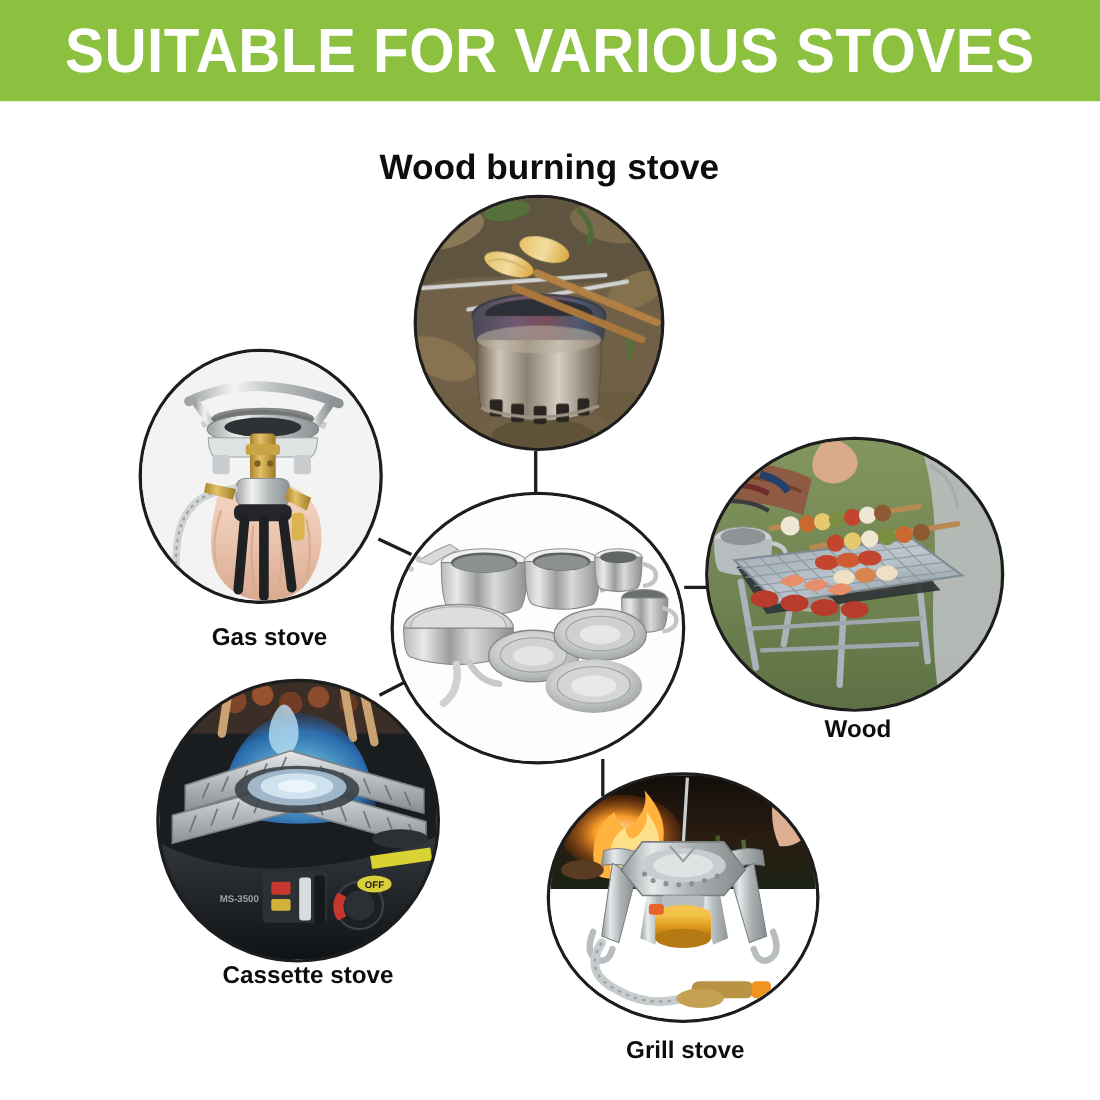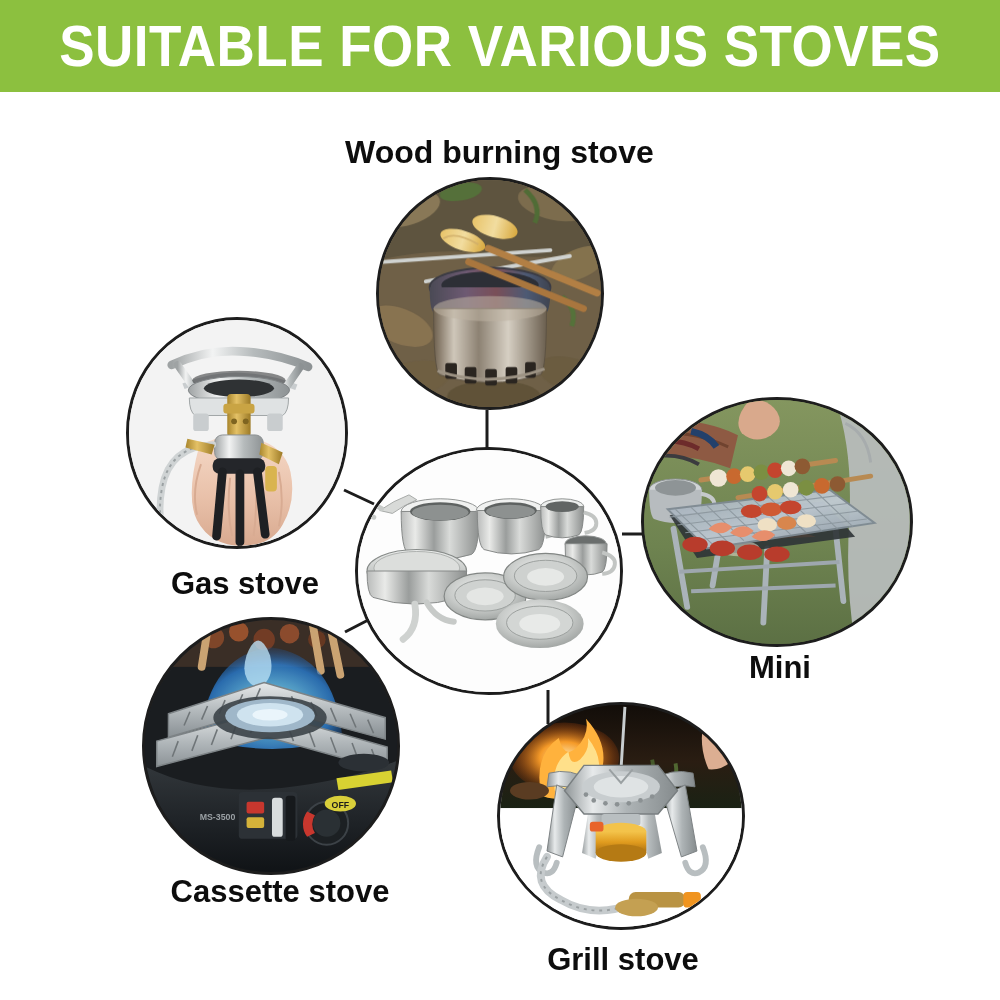--- a/index.html
+++ b/index.html
@@ -43,21 +43,21 @@
     box-sizing:border-box;
     background:#ffffff;
   }
   .circle.center{border-width:3px;}
   .photo{position:absolute;left:0;top:0;width:100%;height:100%;}
   .caption{
     position:absolute;
     font-family:"Liberation Sans", sans-serif;
     font-weight:bold;
     color:#0d0d0d;
-    font-size:31px;
+    font-size:22px;
     white-space:nowrap;
     text-align:center;
     line-height:1;
   }
   .caption.top{font-size:32px;}
 
   
 
   
   .sc-wood{background:
@@ -434,21 +434,21 @@
             <path d="M88 136 q12 -12 24 -2 q-10 12 -24 2 z" fill="#e78e6c"></path>
             <path d="M110 140 q12 -12 24 -2 q-10 12 -24 2 z" fill="#e78e6c"></path>
 
             <ellipse cx="52" cy="148" rx="13" ry="8" fill="#b83c2c"></ellipse>
             <ellipse cx="80" cy="152" rx="13" ry="8" fill="#b83c2c"></ellipse>
             <ellipse cx="108" cy="156" rx="13" ry="8" fill="#b83c2c"></ellipse>
             <ellipse cx="136" cy="158" rx="13" ry="8" fill="#b83c2c"></ellipse>
           </g>
         </svg>
       </div>
-      <div class="caption" style="left:700px;top:640px;width:160px;">Mini</div>
+      <div class="caption" style="left:700px;top:640px;width:160px;">Wood</div>
     </div>
 
     <div class="node">
       <div class="circle sc-cass" style="left:142px;top:605px;width:258px;height:258px;">
         <svg class="photo" viewBox="0 0 258 258">
           <defs>
             <radialGradient id="flameG" cx="50%" cy="60%" r="62%">
               <stop offset="0%" stop-color="#d8f4ff"></stop>
                 <stop offset="35%" stop-color="#69c6f2"></stop>
               <stop offset="70%" stop-color="#2e7fd0"></stop>

